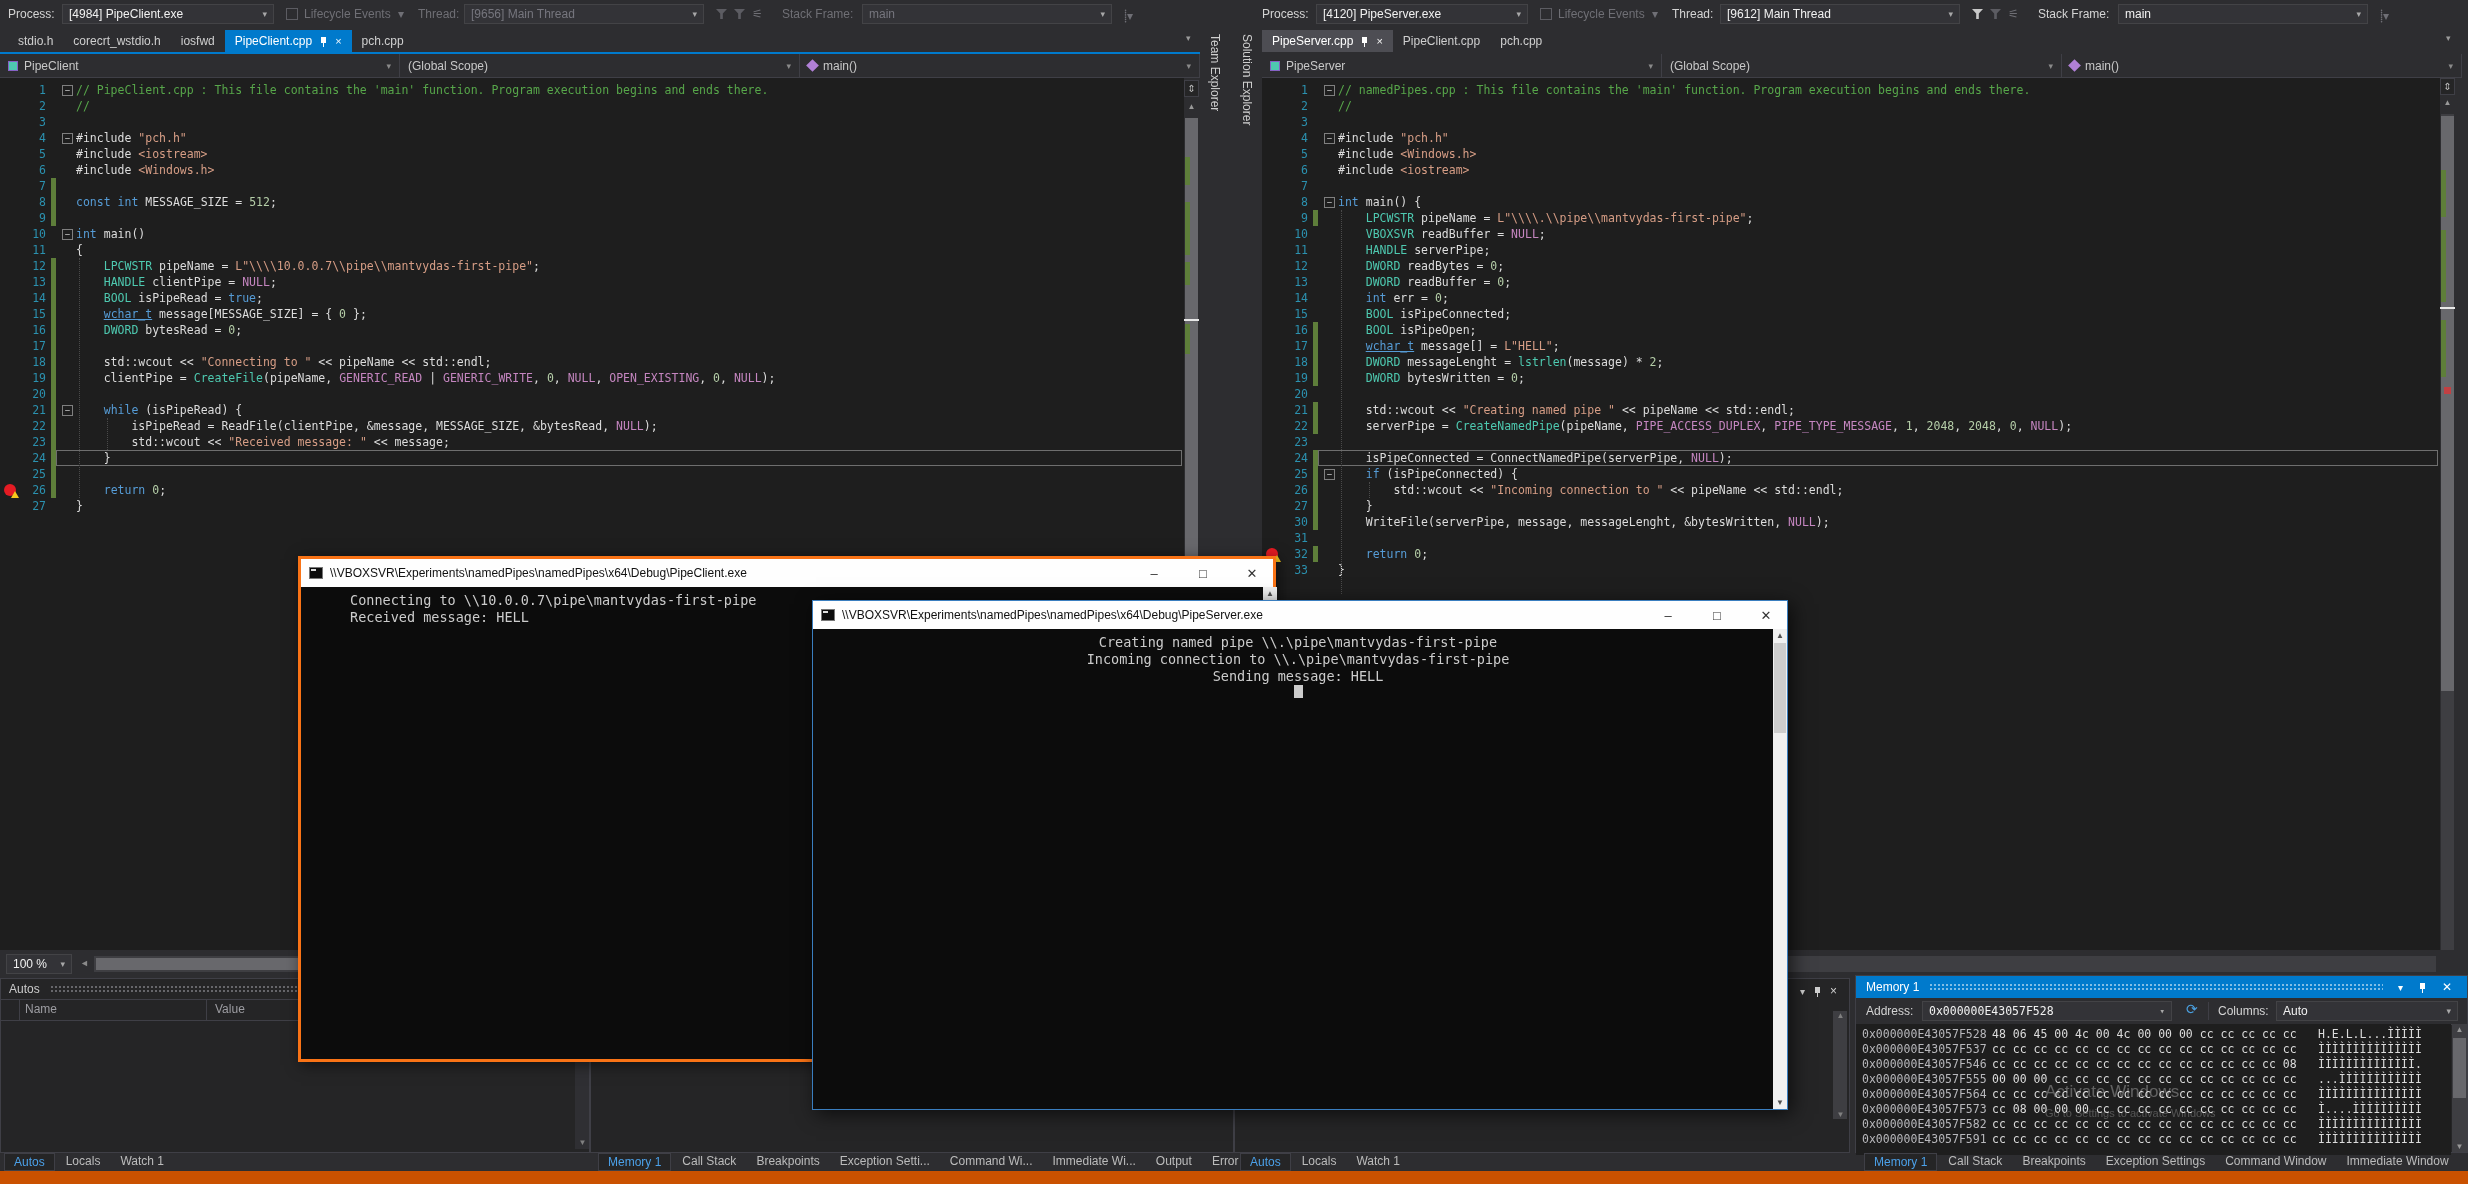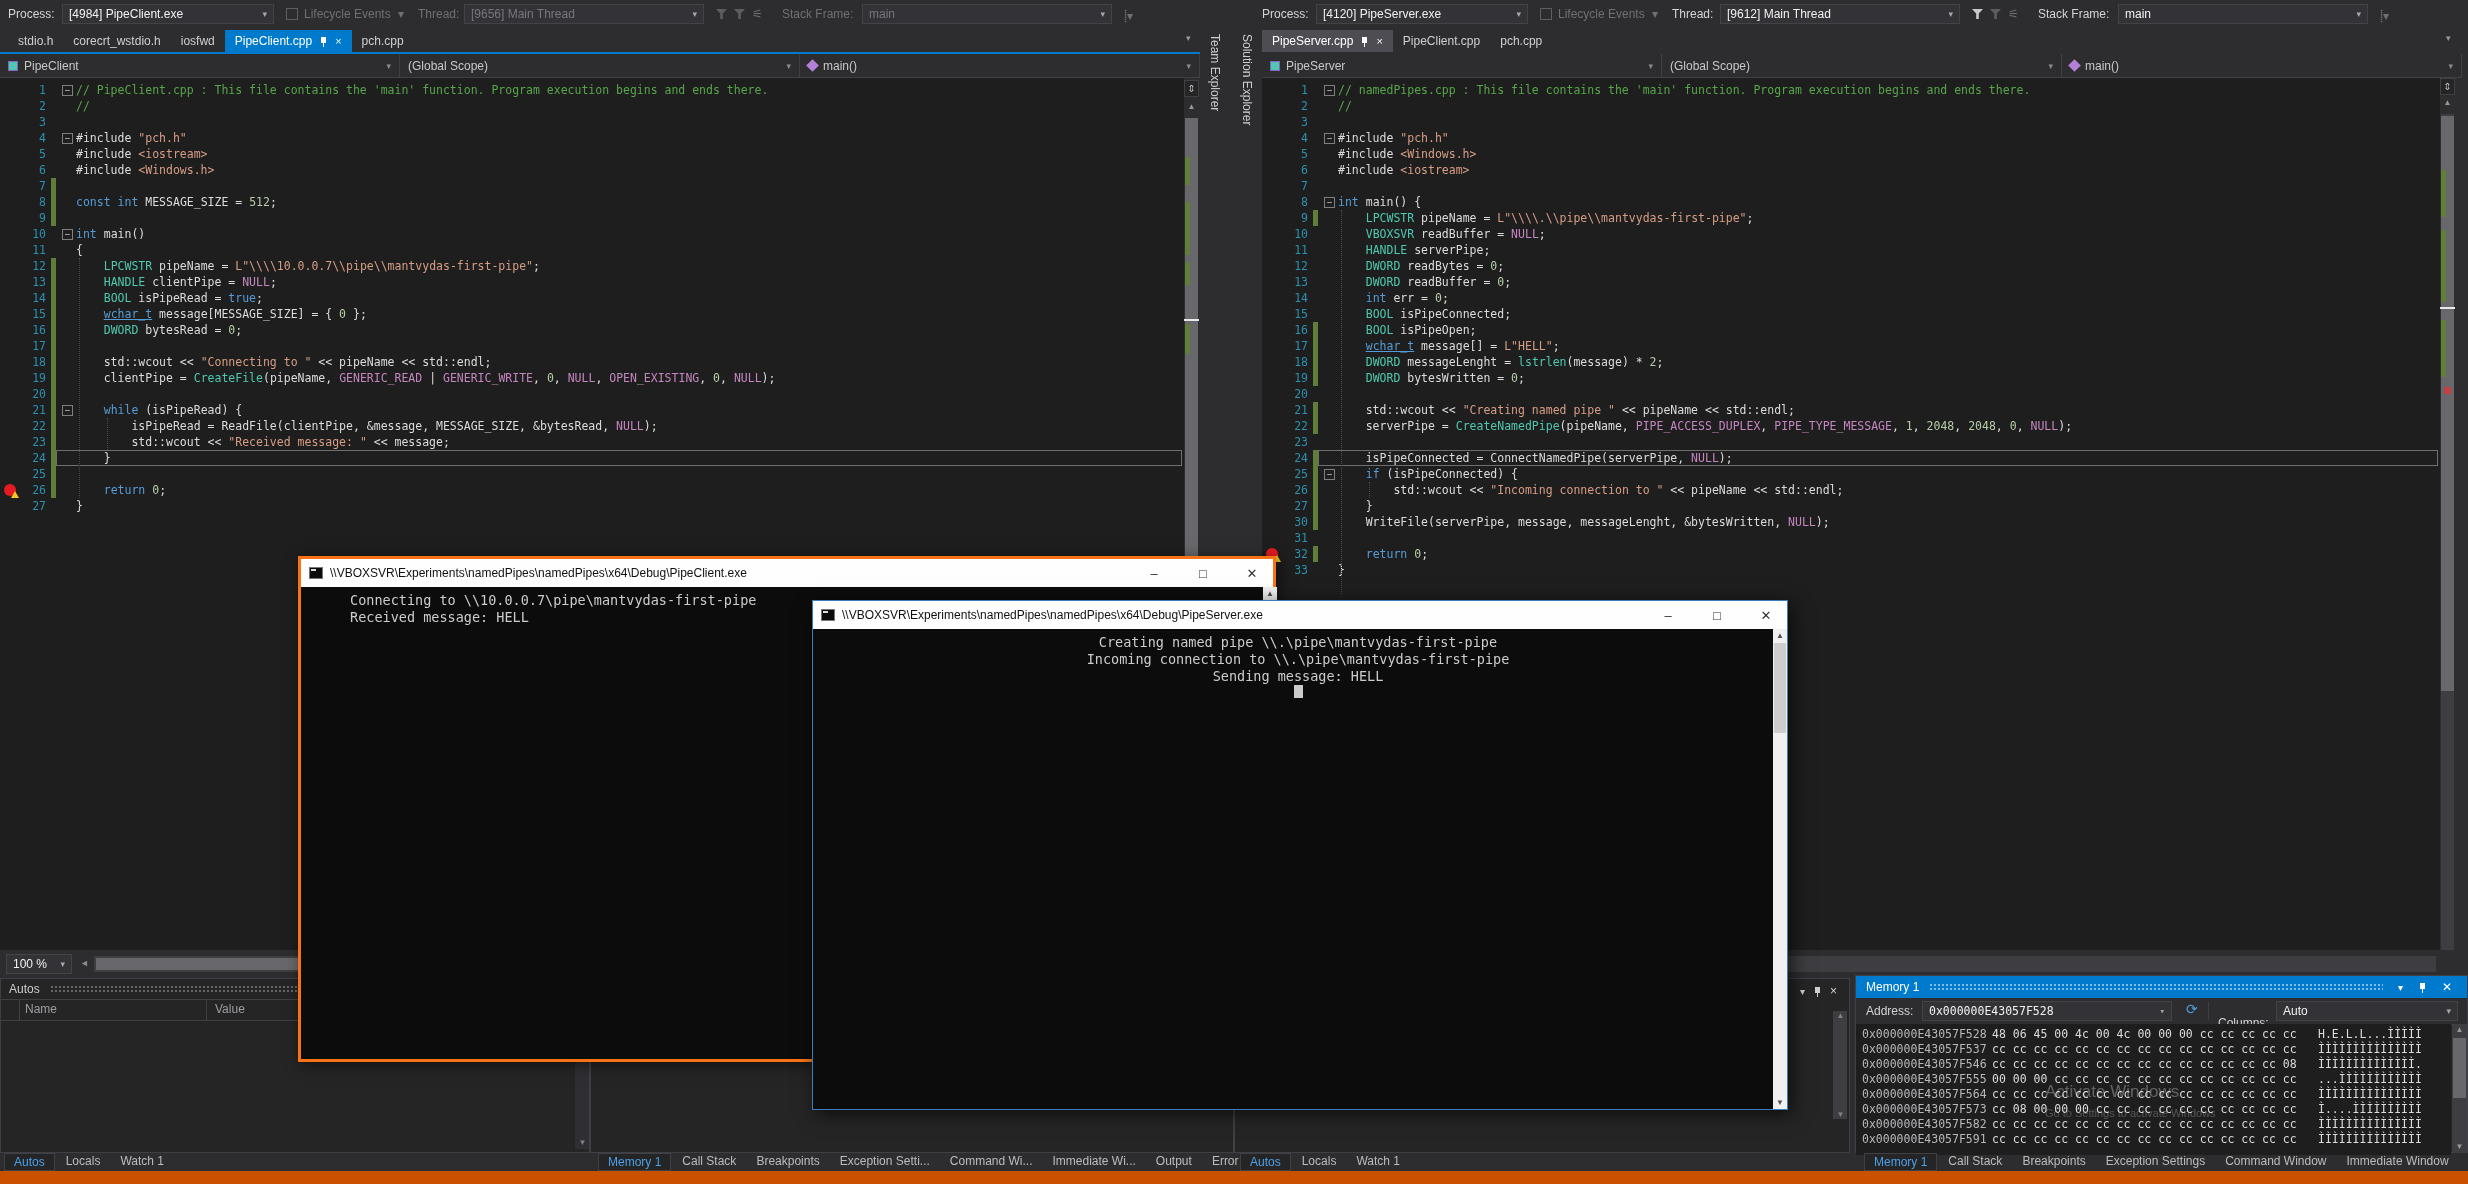--- a/index.html
+++ b/index.html
@@ -839,21 +839,21 @@
         <span class="mico" style="font-size:12px;">✕</span>
       </div>
       <div class="abs" style="left:0;top:22px;width:611px;height:26px;background:#2d2d30;border-bottom:1px solid #3f3f46;">
         <span class="tlabel" style="left:10px;top:6px;">Address:</span>
         <div class="combo" style="left:66px;top:3px;width:250px;font-family:'DejaVu Sans Mono',monospace;font-size:11.5px;">
           <span>0x000000E43057F528</span>
             <span class="car">▾</span>
         </div>
         <span class="abs" style="left:330px;top:3px;color:#4aa0e0;font-size:14px;">⟳</span>
         <span class="abs" style="left:352px;top:4px;width:1px;height:18px;background:#3f3f46;"></span>
-        <span class="tlabel" style="left:362px;top:6px;margin-top:12px;">Columns:</span>
+        <span class="tlabel" style="left:362px;top:6px;">Columns:</span>
         <div class="combo" style="left:420px;top:3px;width:182px;">
           <span>Auto</span>
             <span class="car">▾</span>
         </div>
       </div>
       <div class="abs" id="memory-rows" style="left:0;top:48px;width:595px;height:128px;background:#1e1e1e;padding-top:3px;">
           <div class="memrow-hex"><span class="ma">0x000000E43057F528</span><span class="mh">48 06 45 00 4c 00 4c 00 00 00 cc cc cc cc cc</span><span class="mc">H.E.L.L...ÌÌÌÌÌ</span></div>
           <div class="memrow-hex"><span class="ma">0x000000E43057F537</span><span class="mh">cc cc cc cc cc cc cc cc cc cc cc cc cc cc cc</span><span class="mc">ÌÌÌÌÌÌÌÌÌÌÌÌÌÌÌ</span></div>
           <div class="memrow-hex"><span class="ma">0x000000E43057F546</span><span class="mh">cc cc cc cc cc cc cc cc cc cc cc cc cc cc 08</span><span class="mc">ÌÌÌÌÌÌÌÌÌÌÌÌÌÌ.</span></div>
           <div class="memrow-hex"><span class="ma">0x000000E43057F555</span><span class="mh">00 00 00 cc cc cc cc cc cc cc cc cc cc cc cc</span><span class="mc">...ÌÌÌÌÌÌÌÌÌÌÌÌ</span></div>

